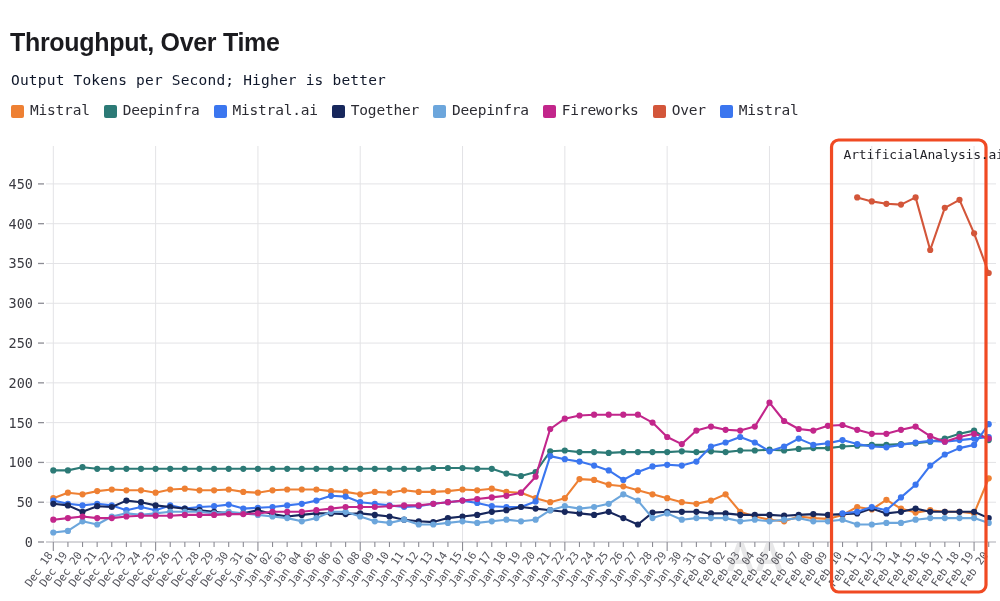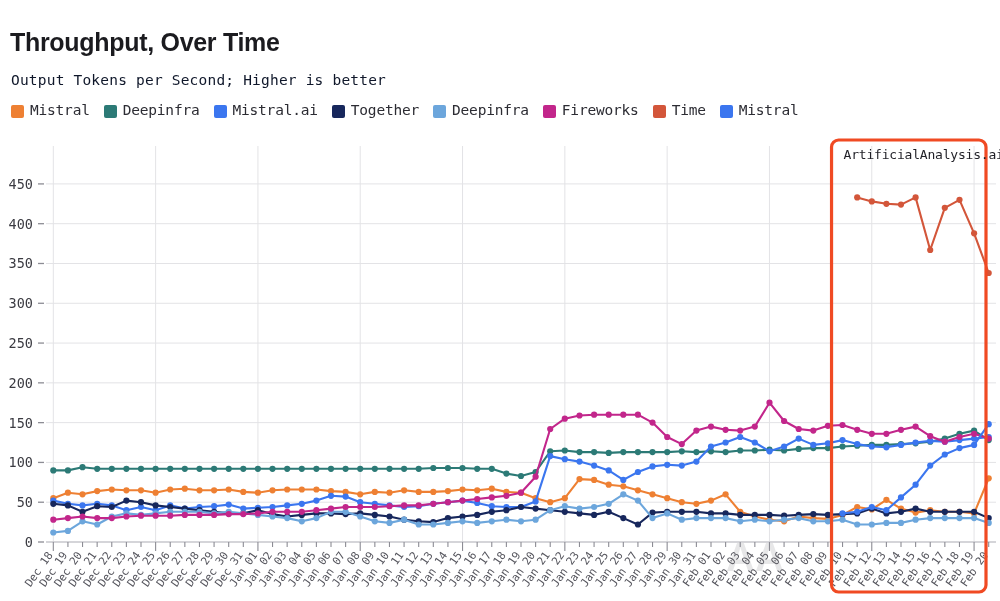--- a/index.html
+++ b/index.html
@@ -112,21 +112,21 @@
       <div class="legend-item">
         <span class="legend-swatch" style="background: rgb(108, 166, 220);"></span>
         <span class="legend-label">Deepinfra</span>
       </div>
       <div class="legend-item">
         <span class="legend-swatch" style="background: rgb(194, 38, 139);"></span>
         <span class="legend-label">Fireworks</span>
       </div>
       <div class="legend-item">
         <span class="legend-swatch" style="background: rgb(211, 86, 58);"></span>
-        <span class="legend-label">Time</span>
+        <span class="legend-label">Over</span>
       </div>
       <div class="legend-item">
         <span class="legend-swatch" style="background: rgb(59, 118, 239);"></span>
         <span class="legend-label">Mistral</span>
       </div>
     </div>
 
 <svg id="plot" width="1000" height="601">
   <g id="grid-layer">
         <line x1="46" x2="996" y1="542" y2="542" stroke="#e3e3e6" stroke-width="1"></line>

